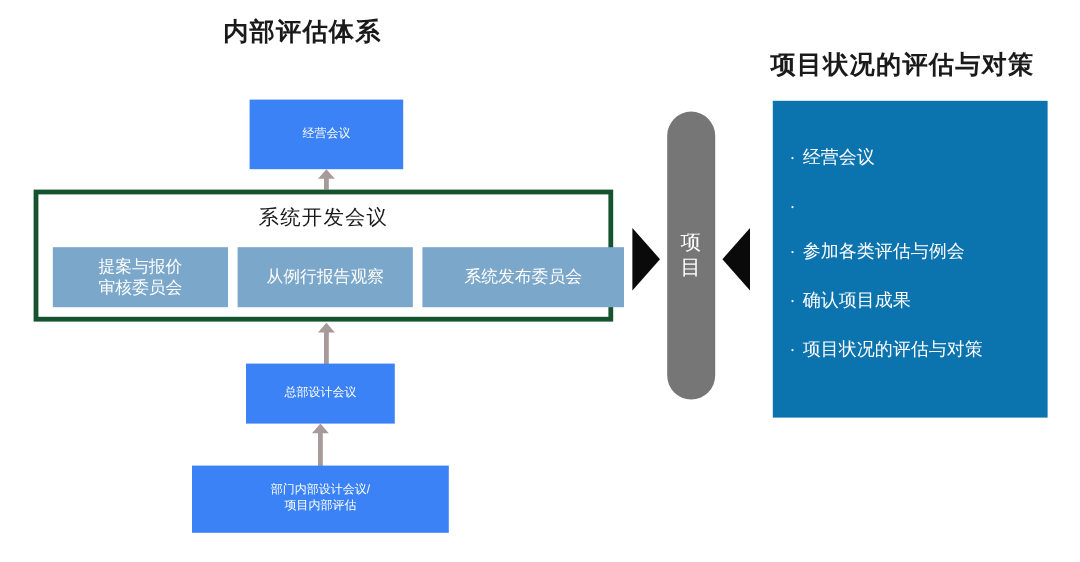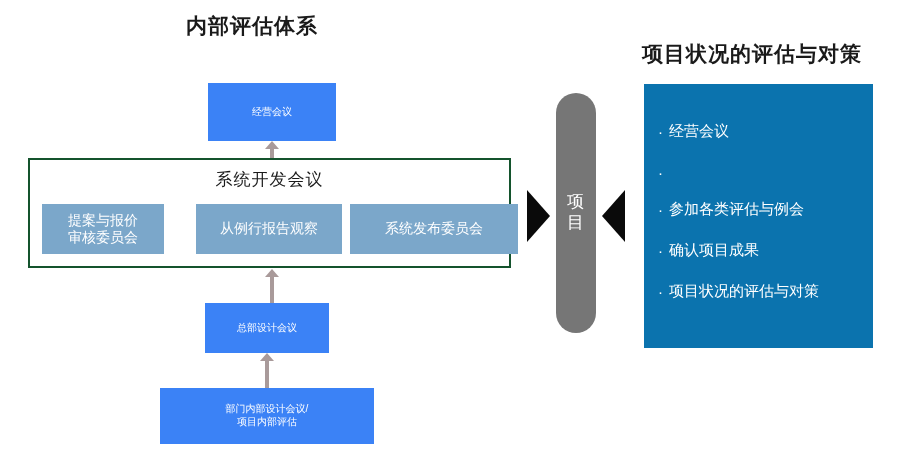--- a/index.html
+++ b/index.html
@@ -40,21 +40,21 @@
   }
 
   #box-mgmt{left:208px;top:83px;width:128px;height:58px;}
   #box-hq{left:205px;top:303px;width:124px;height:50px;}
   #box-dept{left:160px;top:388px;width:214px;height:56px;}
 
   
   #dev-container{
     position:absolute;
     left:28px;top:158px;width:483px;height:110px;
-    border:2px solid #14532d;
+    border:4px solid #14532d;
     background:#ffffff;
     box-sizing:border-box;
   }
   #dev-container-title{
     position:absolute;
     left:0;right:0;top:8px;
     text-align:center;
     font-size:17px;
     color:#1a1a1a;
     letter-spacing:1px;
@@ -64,21 +64,21 @@
     top:44px;height:50px;
     background:#7ba7ca;
     color:#ffffff;
     display:flex;align-items:center;justify-content:center;
     text-align:center;
     font-size:14px;
     line-height:1.25;
     white-space:pre-line;
     box-sizing:border-box;
   }
-  #subbox-0{left:12px;width:122px;text-align:center;}
+  #subbox-0{left:12px;width:146px;text-align:center;}
   #subbox-1{left:166px;width:146px;}
   #subbox-2{left:320px;width:168px;}
 
   
   .uparrow{position:absolute;width:14px;}
   .uparrow .shaft{
     position:absolute;left:5px;top:6px;width:4px;bottom:0;
     background:#a99a9a;
   }
   .uparrow .head{

